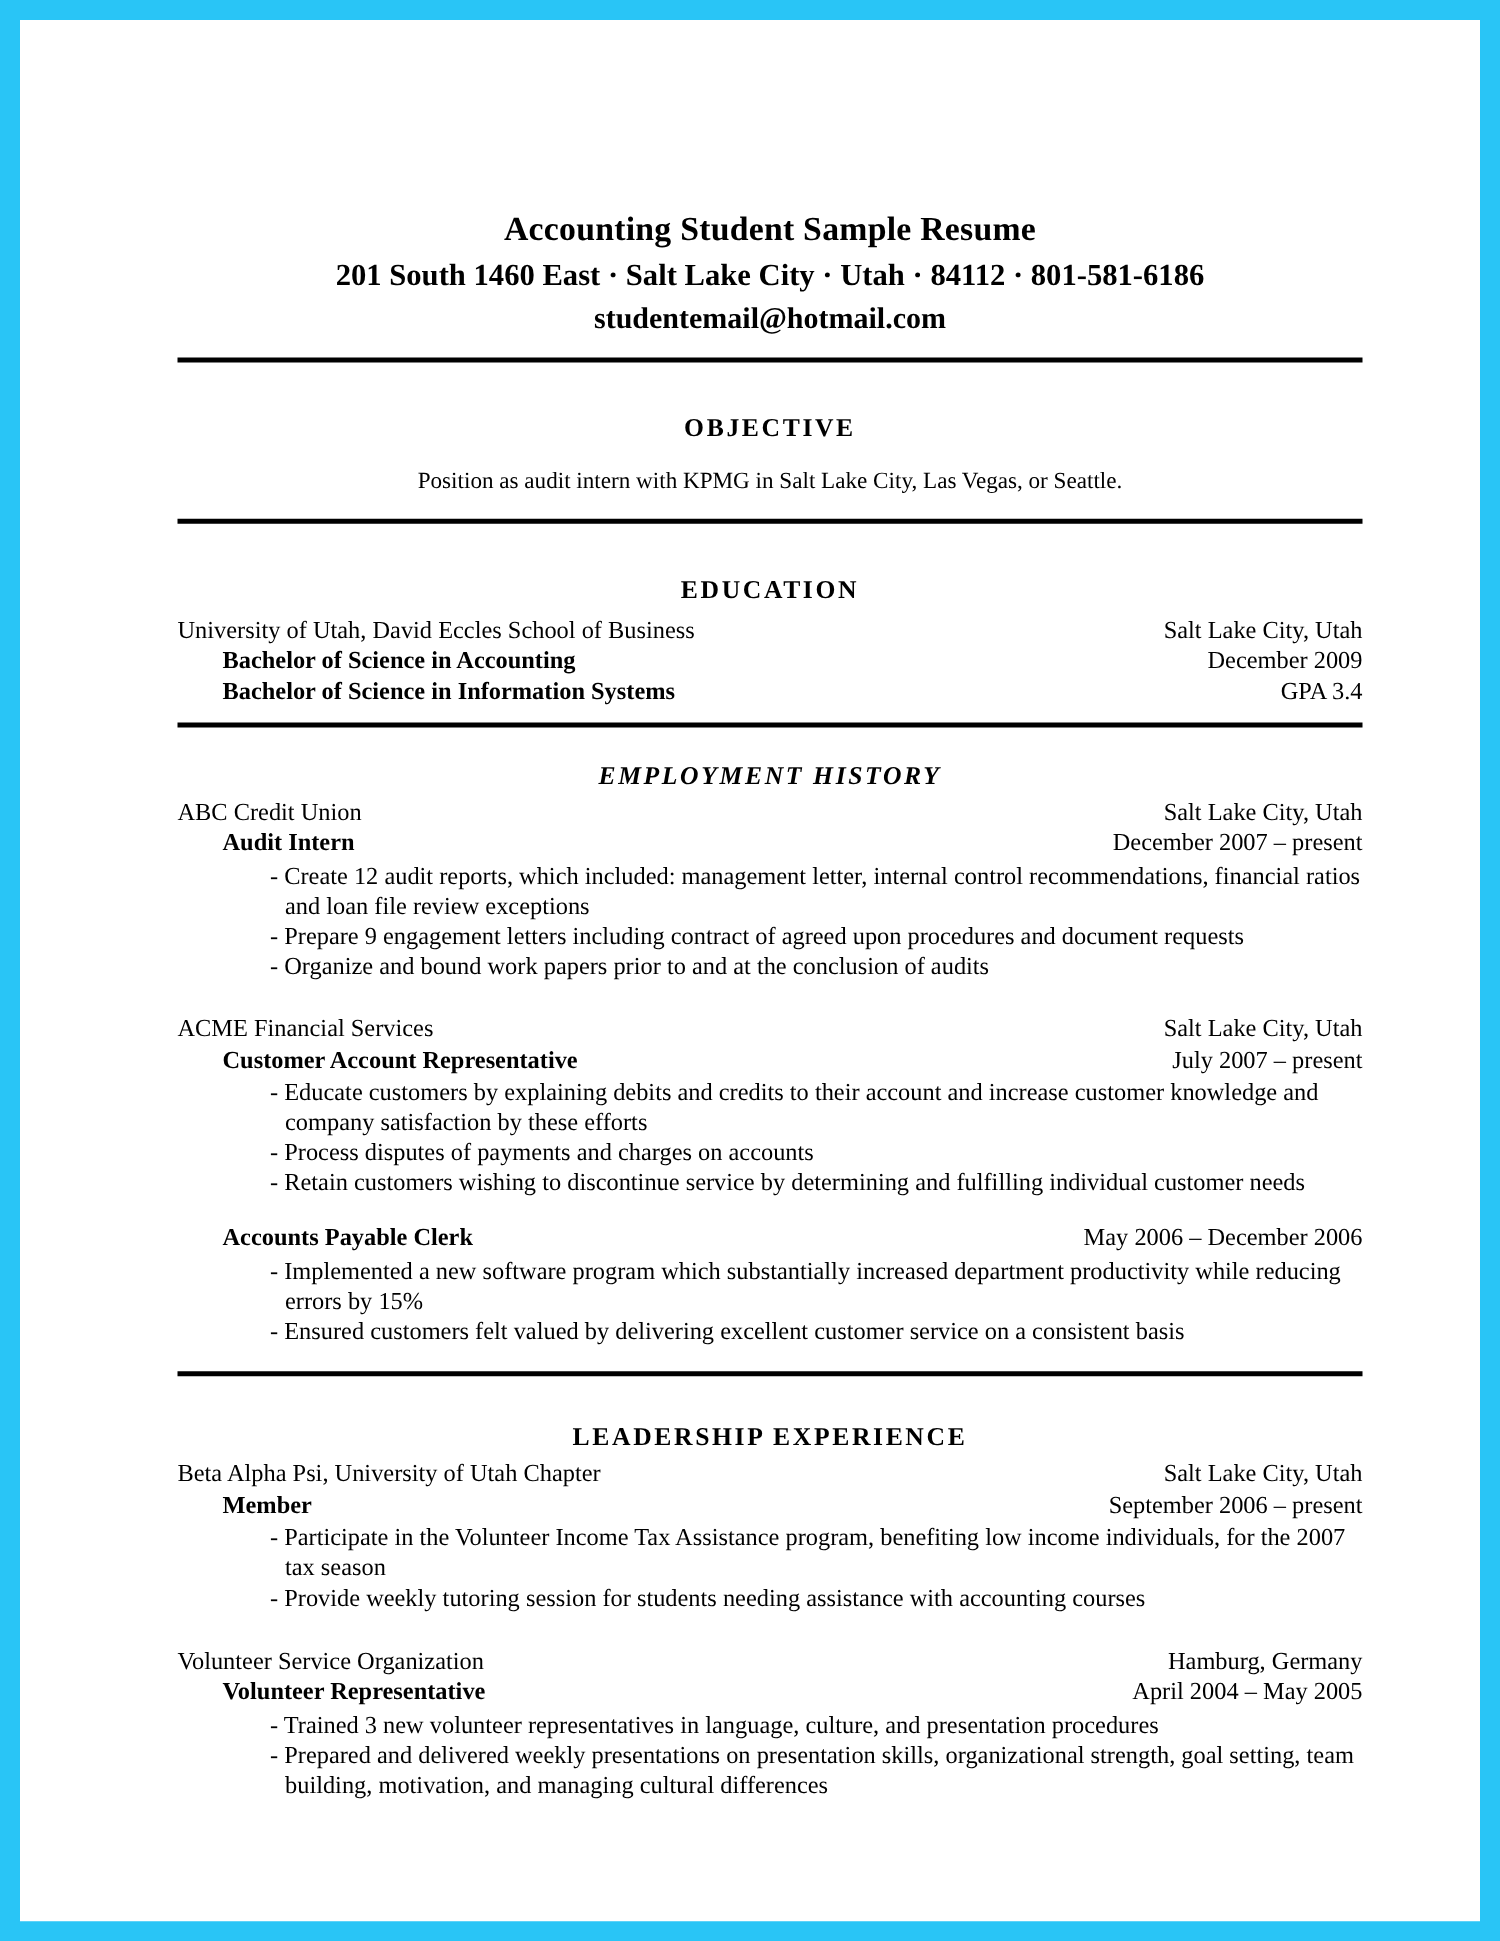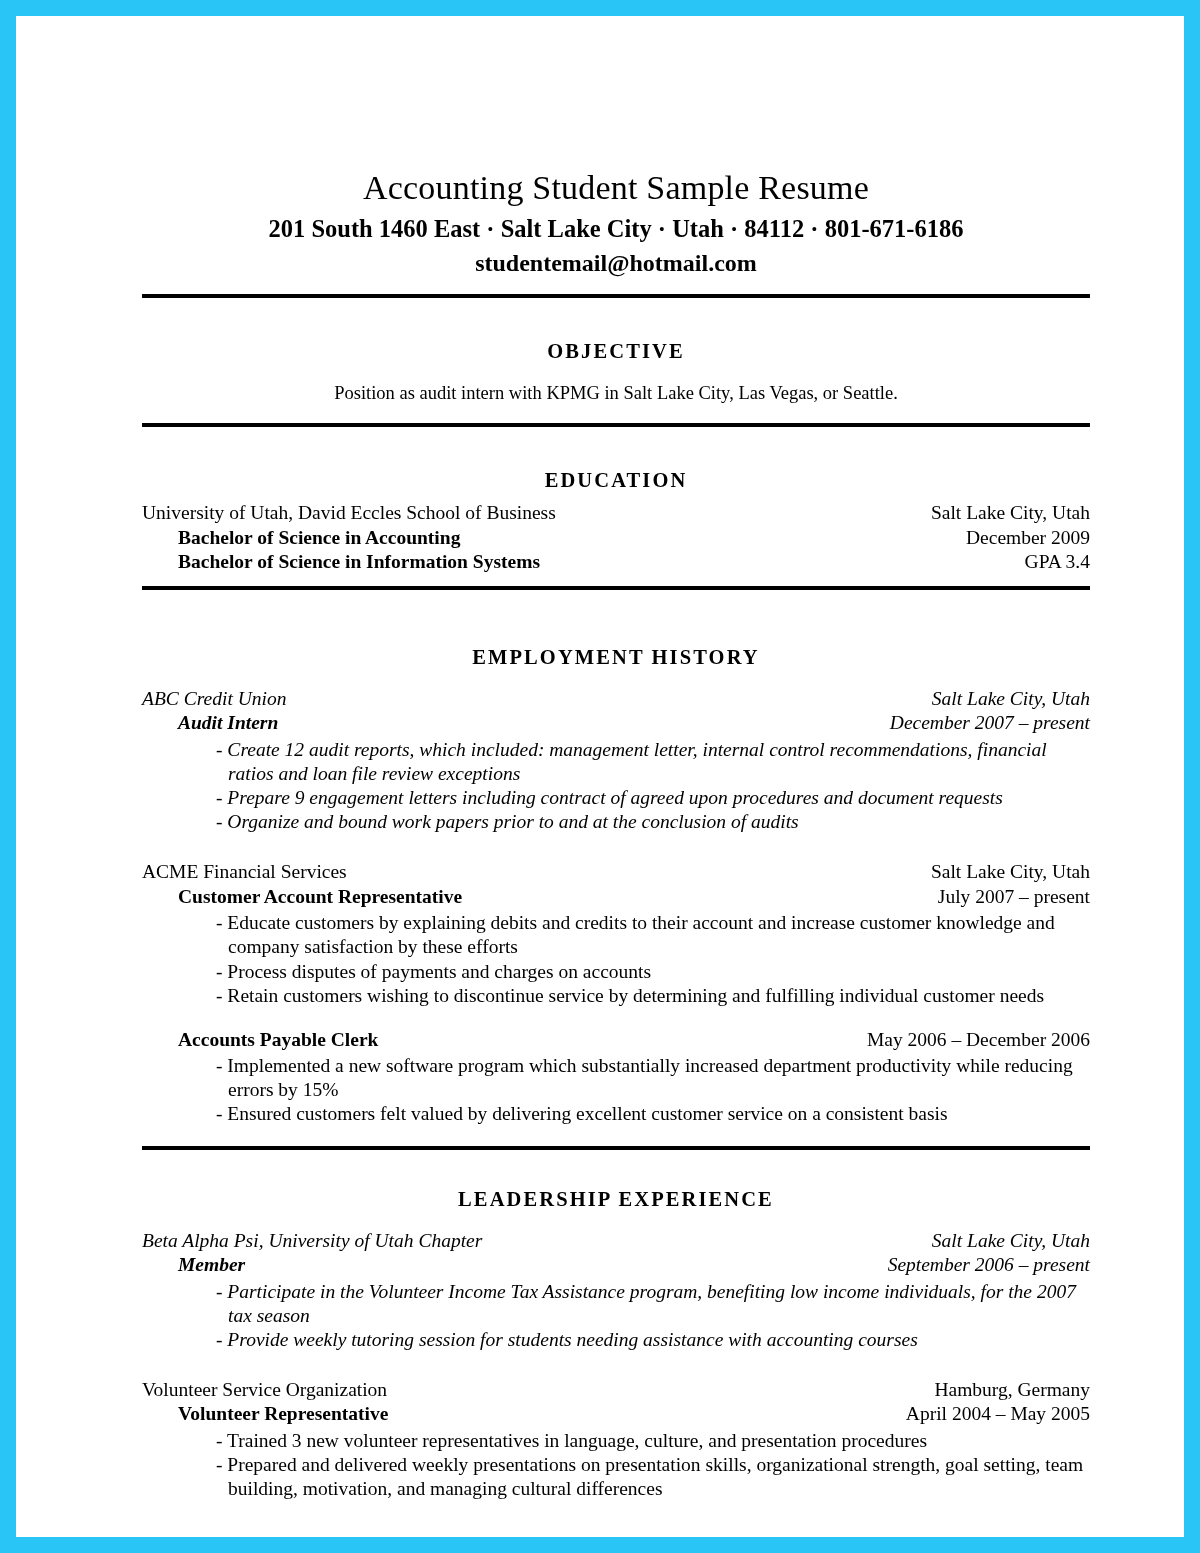--- a/index.html
+++ b/index.html
@@ -26,22 +26,22 @@
     left: 110px;
     top: 0;
     width: 980px;
     height: 100%;
     padding-top: 152px;
   }
 
   
   .resume-title {
     text-align: center;
-    font-size: 34px;
-    font-weight: normal;
+    font-size: 27px;
+    font-weight: bold;
     line-height: 1.18;
     color: #000;
     letter-spacing: 0.2px;
   }
   .contact-line {
     text-align: center;
     font-size: 24.5px;
     font-weight: bold;
     line-height: 1.3;
     margin-top: 5px;
@@ -71,21 +71,21 @@
   
   .section-heading {
     text-align: center;
     font-size: 20.5px;
     font-weight: bold;
     letter-spacing: 2.1px;
     color: #000;
   }
   .sec-objective  { margin-top: 42px; }
   .sec-education  { margin-top: 42px; }
-  .sec-employment { margin-top: 56px; }
+  .sec-employment { margin-top: 28px; font-style: italic; }
   .sec-leadership { margin-top: 38px; }
 
   .objective-text {
     text-align: center;
     font-size: 18.5px;
     margin-top: 20px;
     color: #000;
   }
 
   .body-block { padding: 0 16px; color: #000; }
@@ -97,21 +97,21 @@
     font-size: 19.5px;
     line-height: 1.26;
   }
   .entry-row .left  { white-space: nowrap; }
   .entry-row .right { white-space: nowrap; text-align: right; }
 
   .role-row { padding-left: 36px; gap: 20px; }
   .role-row .left { font-weight: bold; }
 
   .org-block { margin-top: 26px; }
-  .org-block.first { margin-top: 18px; font-style: italic; }
+  .org-block.first { margin-top: 6px; }
   .subrole-block { margin-top: 20px; }
 
   .bullets { margin-top: 2px; list-style: none; }
   .bullet {
     position: relative;
     font-size: 19.5px;
     line-height: 1.235;
     padding-left: 86px;
     text-indent: -12px;
   }
@@ -120,21 +120,21 @@
   .edu-degree { padding-left: 36px; gap: 24px; }
   .edu-degree .left { font-weight: bold; }
 </style>
 </head>
 <body>
 
 <div class="page">
   <div class="doc">
 
     <div class="resume-title">Accounting Student Sample Resume</div>
-    <div class="contact-line">201 South 1460 East · Salt Lake City · Utah · 84112 · 801-671-6186</div>
+    <div class="contact-line">201 South 1460 East · Salt Lake City · Utah · 84112 · 801-581-6186</div>
     <div class="email-line">studentemail@hotmail.com</div>
     <div class="rule rule-objective"></div>
 
     <div class="section-heading sec-objective">OBJECTIVE</div>
     <div class="objective-text">Position as audit intern with KPMG in Salt Lake City, Las Vegas, or Seattle.</div>
     <div class="rule rule-post-objective"></div>
 
     <div class="section-heading sec-education">EDUCATION</div>
     <div class="body-block edu-block">
       <div class="entry-row">

